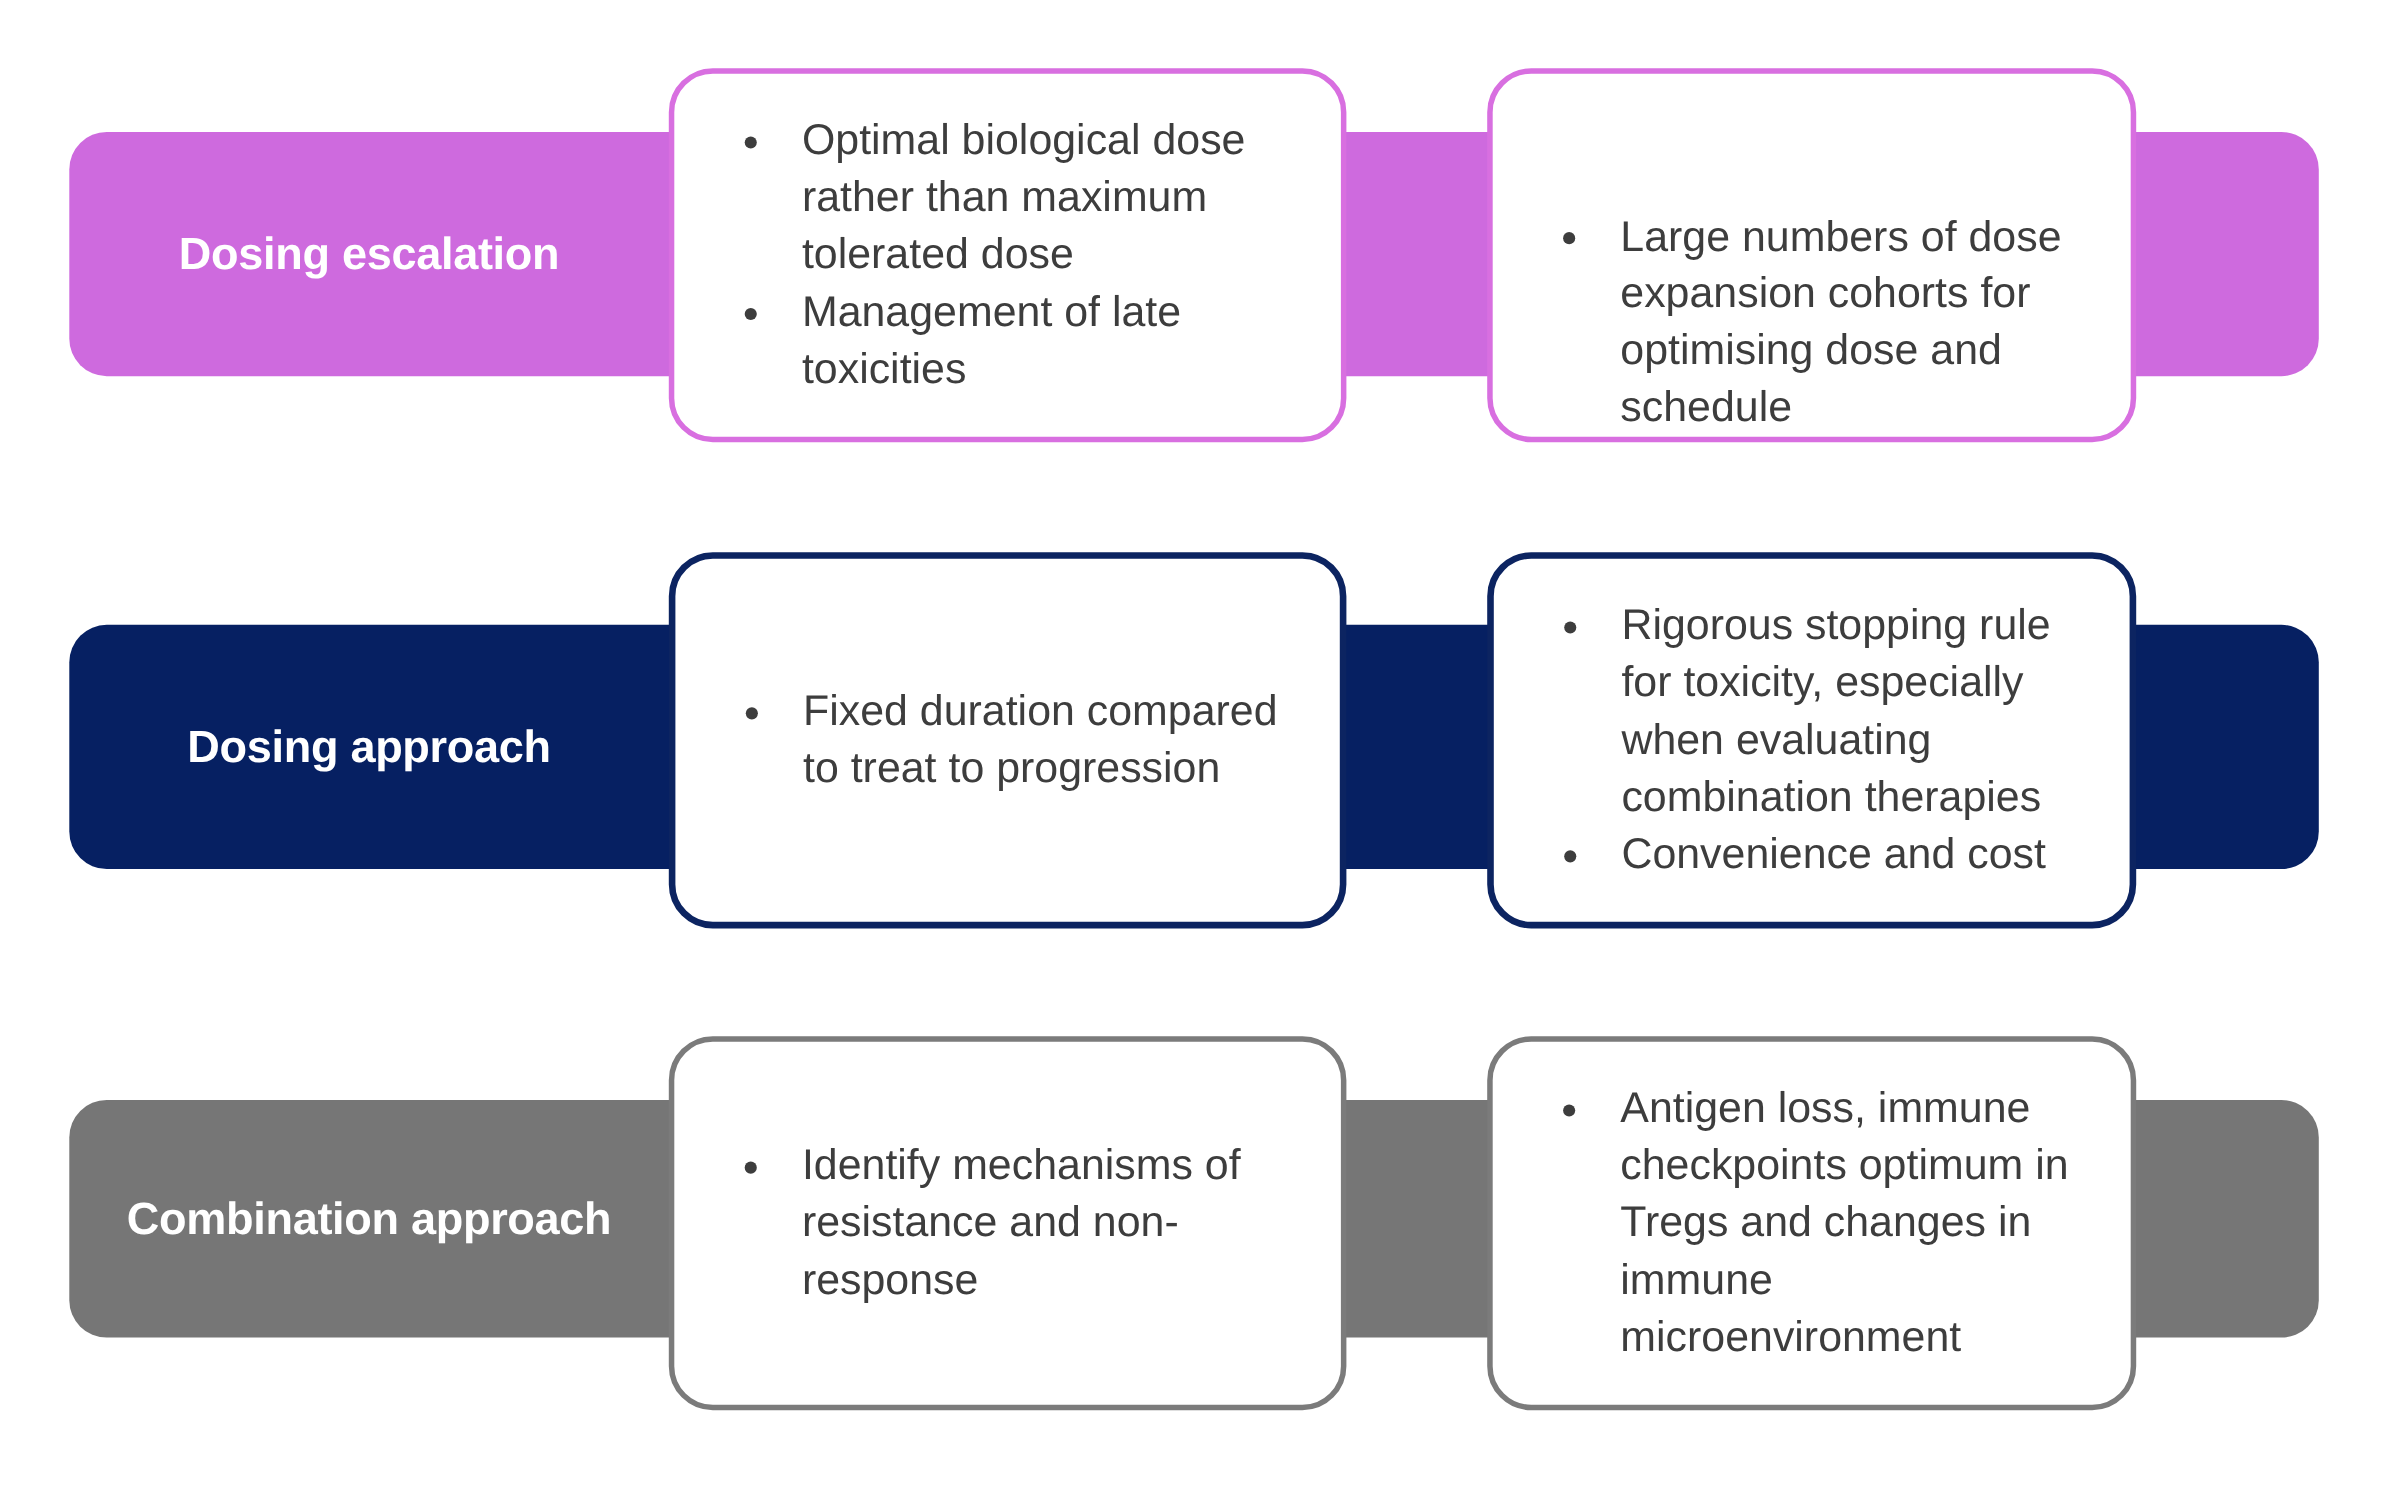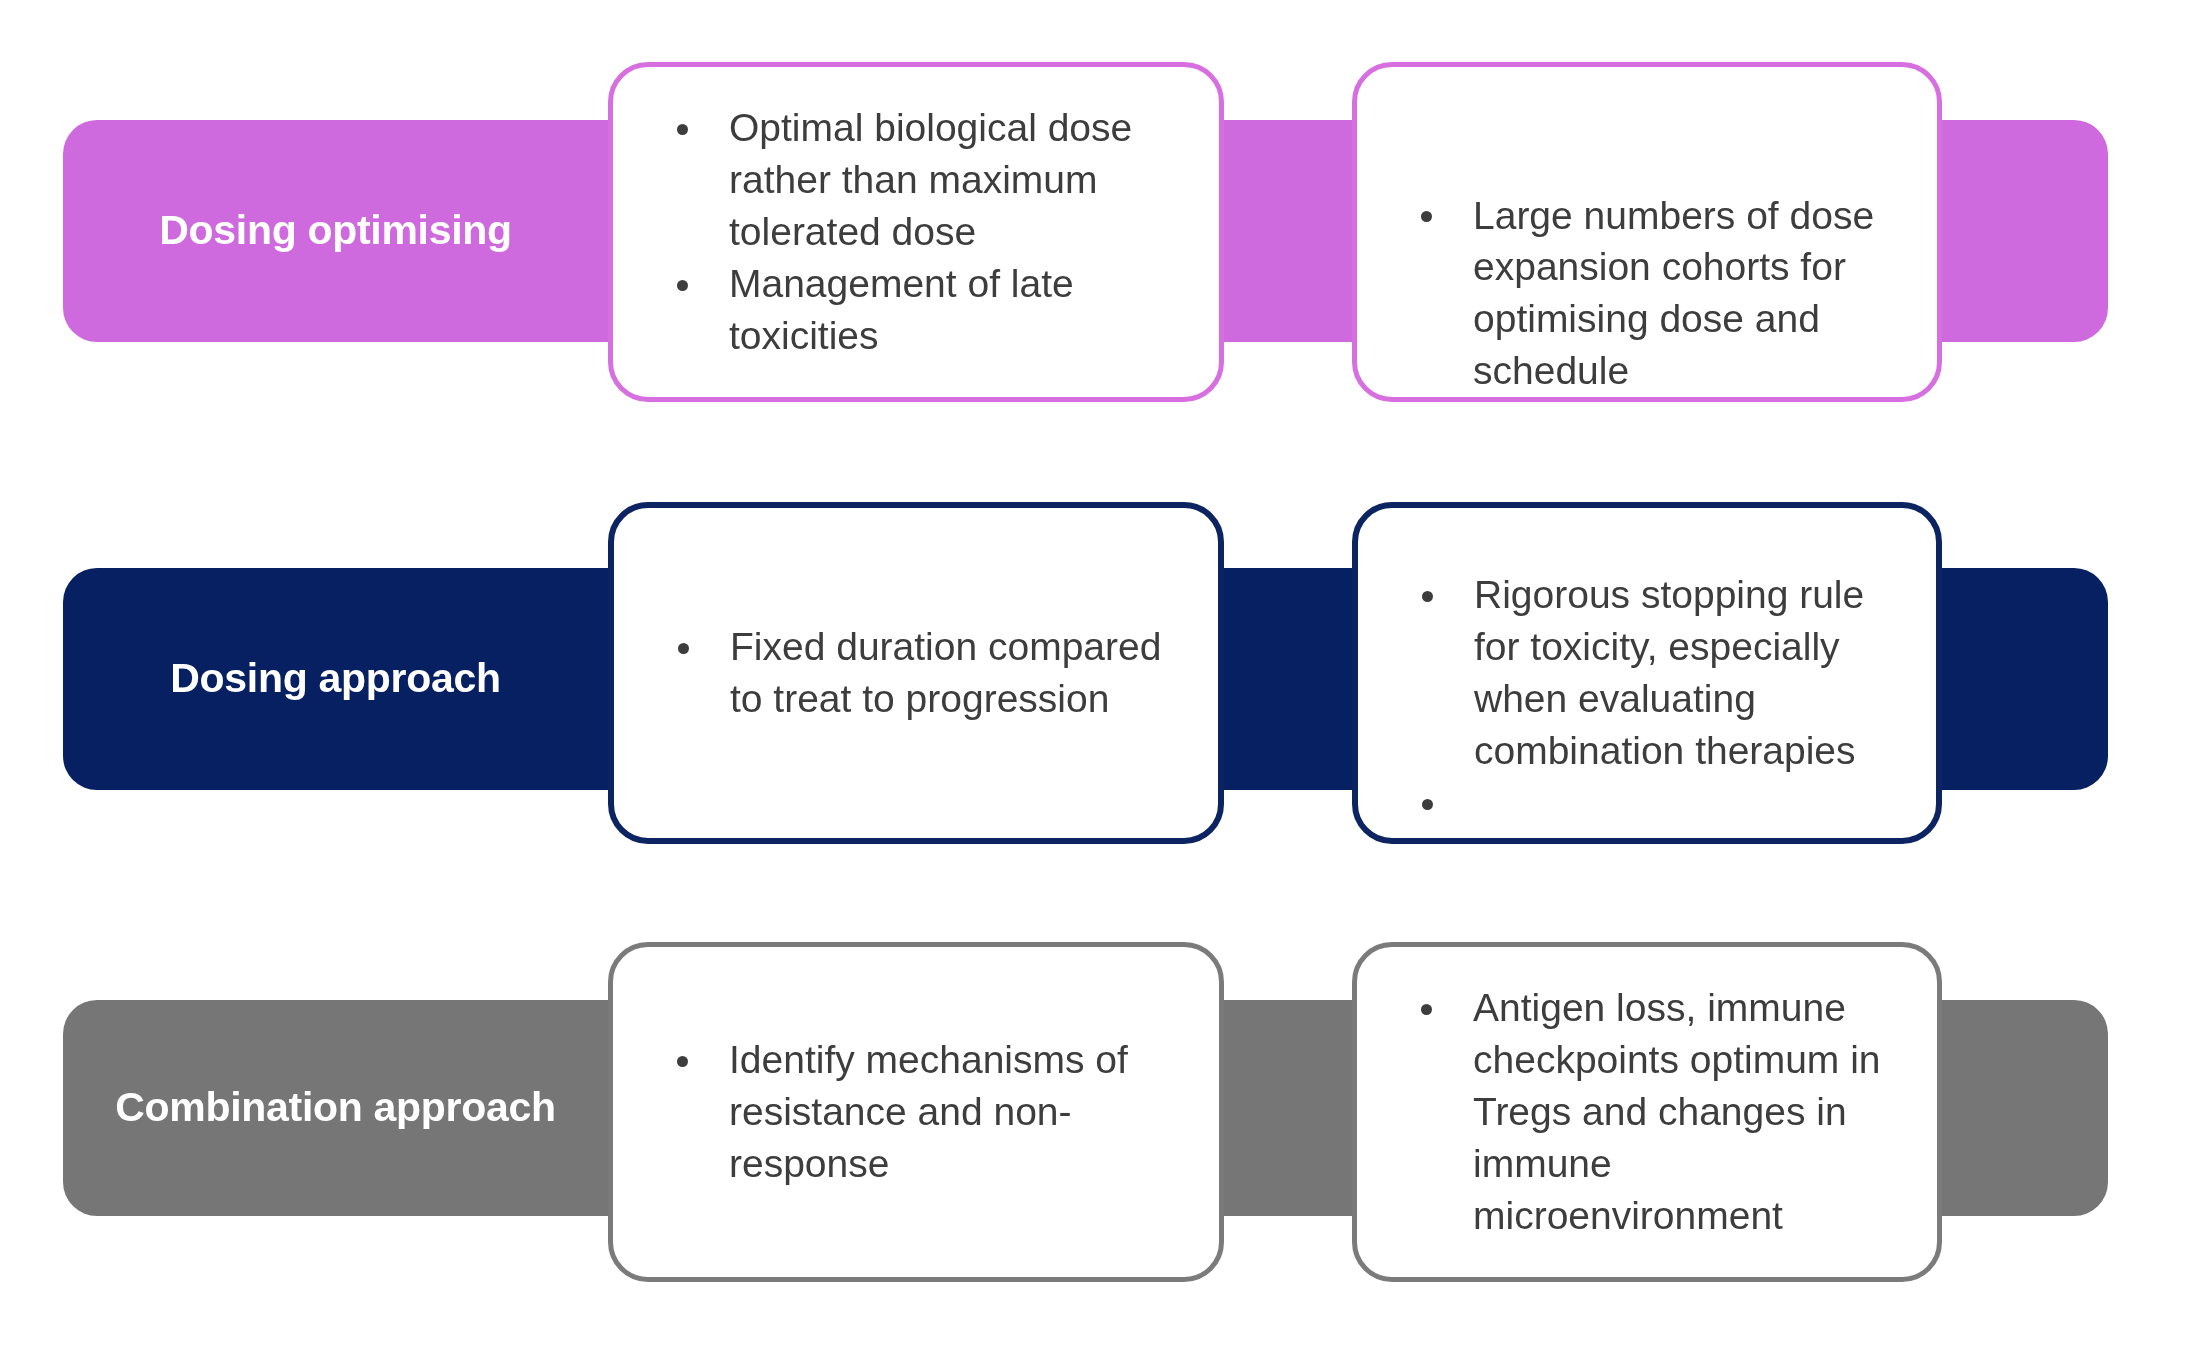--- a/index.html
+++ b/index.html
@@ -97,21 +97,21 @@
     background: #3d3d3d;
   }
   .bullets.center { display: flex; flex-direction: column; justify-content: center; }
 </style>
 </head>
 <body>
 
 <div id="diagram">
     <div class="row" id="row-0">
       <div class="band" style="background: rgb(206, 106, 222);">
-        <div class="band-label">Dosing optimising</div>
+        <div class="band-label">Dosing escalation</div>
       </div>
       <div class="card c0" style="border-color: rgb(216, 111, 224);">
         <ul class="bullets center">
           <li><span class="dot"></span><span>Optimal biological dose rather than maximum tolerated dose</span></li>
           <li><span class="dot"></span><span>Management of late toxicities</span></li>
         </ul>
       </div>
       <div class="card c1" style="border-color: rgb(216, 111, 224); align-items: flex-end;">
         <ul class="bullets center">
           <li><span class="dot"></span><span>Large numbers of dose expansion cohorts for optimising dose and schedule</span></li>
@@ -123,21 +123,21 @@
         <div class="band-label">Dosing approach</div>
       </div>
       <div class="card c0" style="border-color: rgb(12, 36, 97); justify-content: center;">
         <ul class="bullets center">
           <li><span class="dot"></span><span>Fixed duration compared to treat to progression</span></li>
         </ul>
       </div>
       <div class="card c1" style="border-color: rgb(12, 36, 97);">
         <ul class="bullets center">
           <li><span class="dot"></span><span>Rigorous stopping rule for toxicity, especially when evaluating combination therapies</span></li>
-          <li><span class="dot"></span></li>
+          <li><span class="dot"></span><span>Convenience and cost</span></li>
         </ul>
       </div>
     </div>
     <div class="row" id="row-2">
       <div class="band" style="background: rgb(118, 118, 118);">
         <div class="band-label">Combination approach</div>
       </div>
       <div class="card c0" style="border-color: rgb(123, 123, 123);">
         <ul class="bullets center">
           <li><span class="dot"></span><span>Identify mechanisms of resistance and non-response</span></li>

